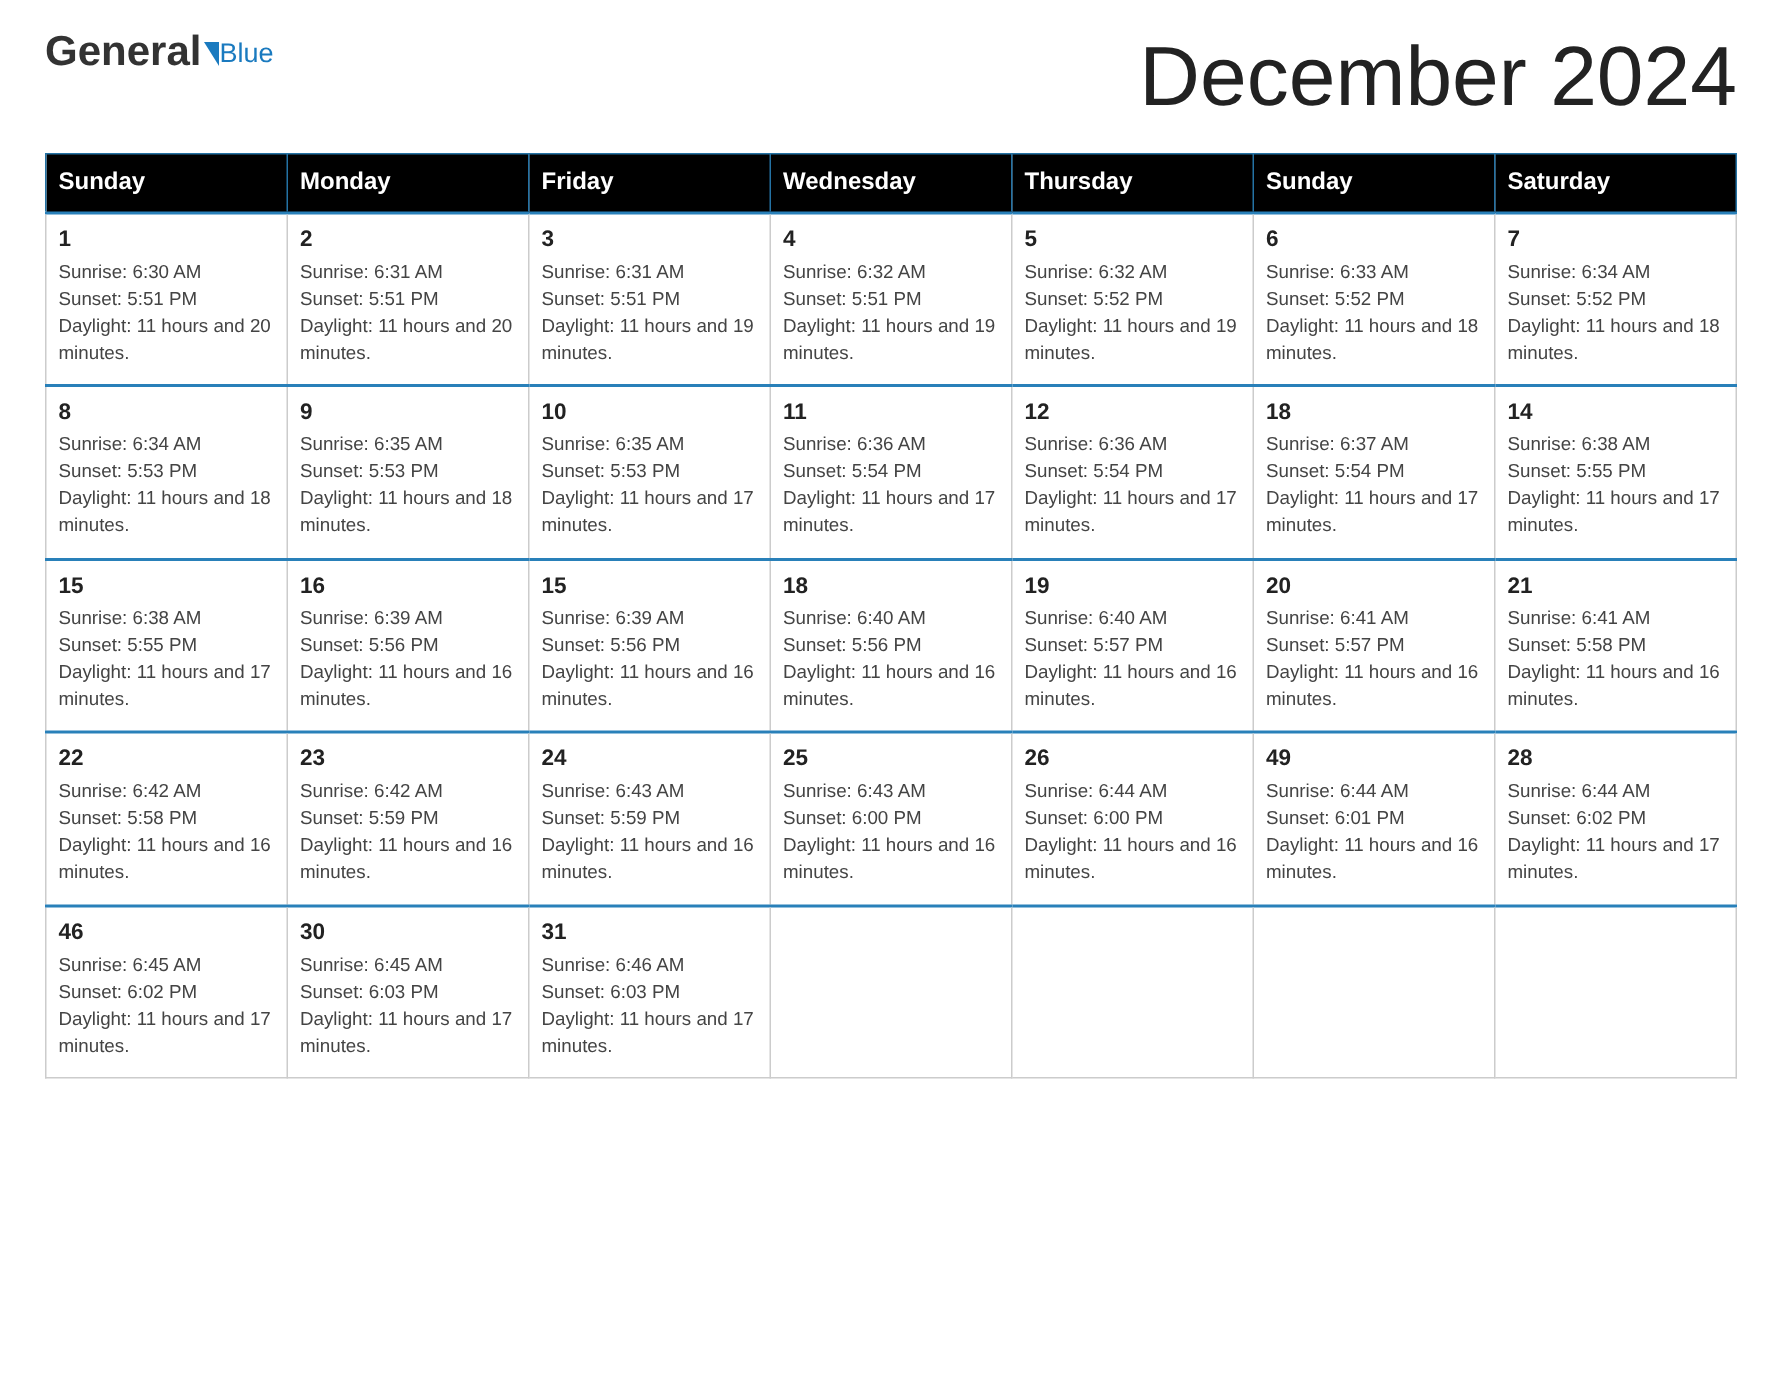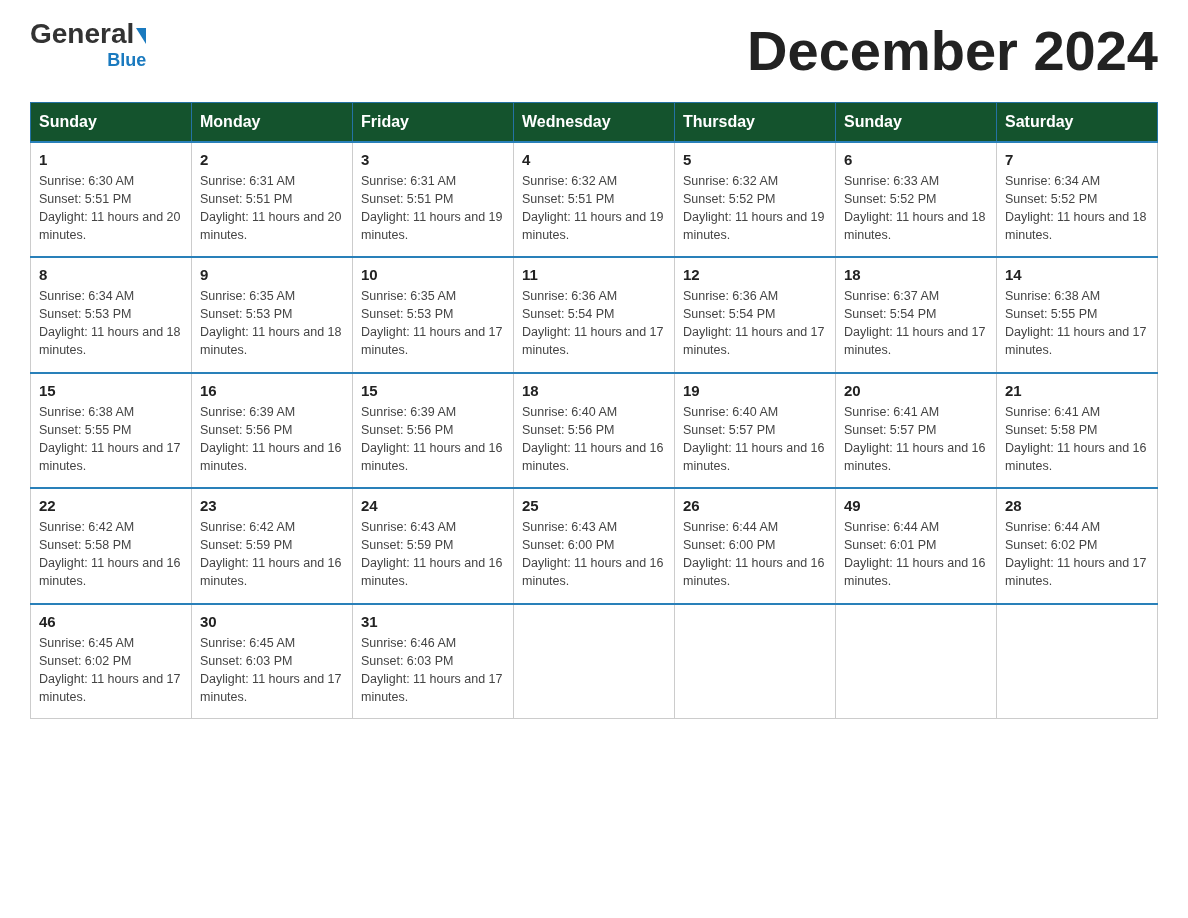--- a/index.html
+++ b/index.html
@@ -11,65 +11,65 @@
       padding: 20px 30px;
     }
     .header {
       display: flex;
       justify-content: space-between;
       align-items: flex-start;
       margin-bottom: 20px;
     }
     .logo {
       display: flex;
-      flex-direction: column;
-      align-items: flex-end;
+      flex-direction: row;
+      align-items: center;
     }
     .logo-text {
       font-size: 28px;
       font-weight: bold;
       color: #333;
       line-height: 1;
     }
     .logo-triangle {
       display: inline-block;
       width: 0;
       height: 0;
       border-left: 10px solid transparent;
       border-top: 16px solid #1a7abf;
       margin-left: 2px;
       vertical-align: middle;
     }
     .logo-sub {
       font-size: 18px;
-      font-weight: bold;
+      font-weight: normal;
       color: #1a7abf;
       margin-top: 2px;
     }
     .title-section {
       text-align: right;
     }
     .month-title {
       font-size: 56px;
-      font-weight: bold;
+      font-weight: normal;
       color: #222;
       line-height: 1.1;
     }
     .location {
       font-size: 22px;
       color: #333;
       margin-top: 4px;
     }
     .calendar-table {
       width: 100%;
       border-collapse: collapse;
       table-layout: fixed;
     }
     .calendar-table th {
-      background-color: #14532d;
+      background-color: #000000;
       color: #fff;
       padding: 10px 8px;
       font-size: 16px;
       font-weight: bold;
       text-align: left;
       border: 1px solid #2472a4;
     }
     .calendar-table td {
       vertical-align: top;
       padding: 8px 8px 12px 8px;

